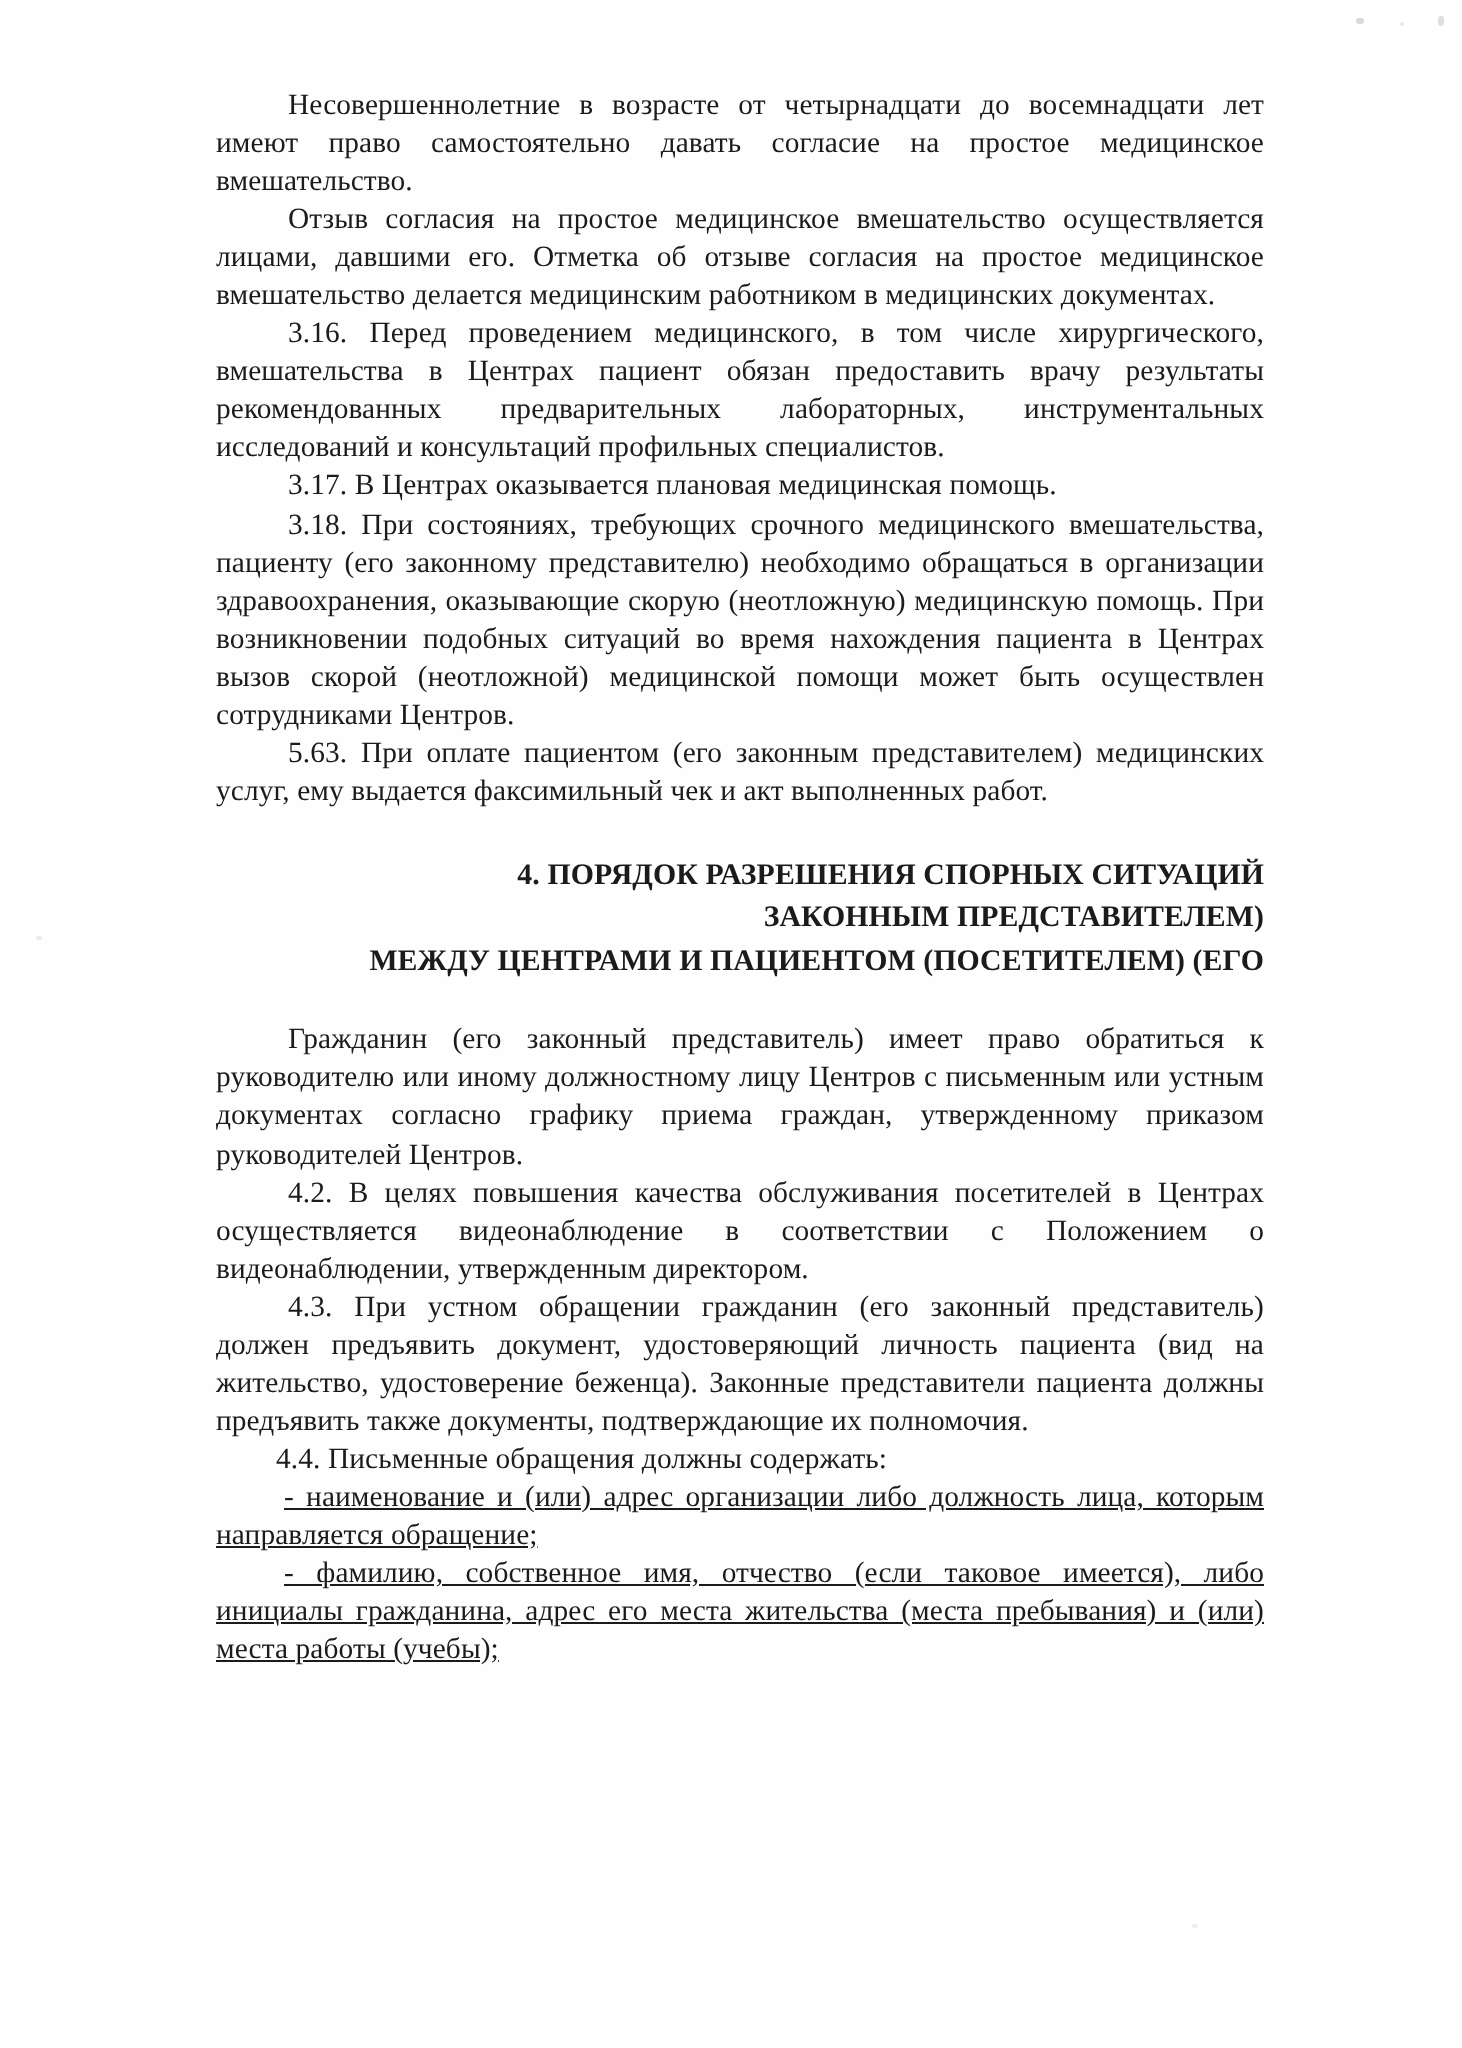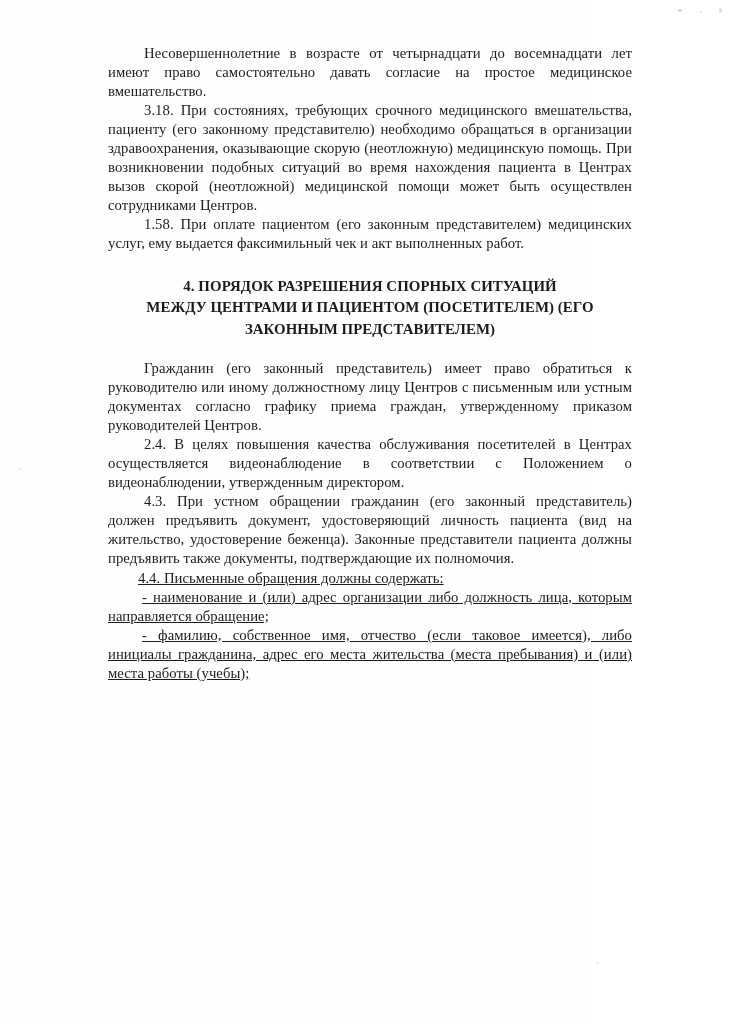--- a/index.html
+++ b/index.html
@@ -45,69 +45,72 @@
 
   p {
     margin: 0;
     font-size: 14.7px;
     line-height: 19.05px;
     text-align: justify;
     text-justify: inter-word;
     letter-spacing: .05px;
   }
   p.ind    { text-indent: 36px; }
-  p.ind-sm { text-indent: 30px; text-decoration: underline; }
+  p.ind-sm { text-indent: 30px; }
   p.bullet { text-indent: 34px; text-decoration: underline; }
 
   .heading {
     margin: 0;
     padding-top: 22px;
     padding-bottom: 19px;
     font-size: 14.9px;
     line-height: 21.5px;
     font-weight: bold;
-    text-align: center;
+    text-align: right;
     text-indent: 0;
     letter-spacing: .05px;
   }
   .heading .hl { display: block; }
 </style>
 </head>
 <body>
 
 <div id="page">
 
   <span class="speckle sp1"></span>
   <span class="speckle sp2"></span>
   <span class="speckle sp3"></span>
   <span class="speckle sp4"></span>
   <span class="speckle sp5"></span>
 
   <div id="textblock">
 
     <p class="ind">Несовершеннолетние в возрасте от четырнадцати до восемнадцати лет имеют право самостоятельно давать согласие на простое медицинское вмешательство.</p>
 
+    <p class="ind">Отзыв согласия на простое медицинское вмешательство осуществляется лицами, давшими его. Отметка об отзыве согласия на простое медицинское вмешательство делается медицинским работником в медицинских документах.</p>
 
 
+    <p class="ind">3.16. Перед проведением медицинского, в том числе хирургического, вмешательства в Центрах пациент обязан предоставить врачу результаты рекомендованных предварительных лабораторных, инструментальных исследований и консультаций профильных специалистов.</p>
 
+    <p class="ind">3.17. В Центрах оказывается плановая медицинская помощь.</p>
 
     <p class="ind">3.18. При состояниях, требующих срочного медицинского вмешательства, пациенту (его законному представителю) необходимо обращаться в организации здравоохранения, оказывающие скорую (неотложную) медицинскую помощь. При возникновении подобных ситуаций во время нахождения пациента в Центрах вызов скорой (неотложной) медицинской помощи может быть осуществлен сотрудниками Центров.</p>
 
-    <p class="ind">1.58. При оплате пациентом (его законным представителем) медицинских услуг, ему выдается факсимильный чек и акт выполненных работ.</p>
+    <p class="ind">5.63. При оплате пациентом (его законным представителем) медицинских услуг, ему выдается факсимильный чек и акт выполненных работ.</p>
 
     <div class="heading">
       <span class="hl">4. ПОРЯДОК РАЗРЕШЕНИЯ СПОРНЫХ СИТУАЦИЙ</span>
+      <span class="hl">ЗАКОННЫМ ПРЕДСТАВИТЕЛЕМ)</span>
       <span class="hl">МЕЖДУ ЦЕНТРАМИ И ПАЦИЕНТОМ (ПОСЕТИТЕЛЕМ)  (ЕГО</span>
-      <span class="hl">ЗАКОННЫМ ПРЕДСТАВИТЕЛЕМ)</span>
     </div>
 
 
     <p class="ind">Гражданин (его законный представитель) имеет право обратиться к руководителю или иному должностному лицу Центров с письменным или устным документах согласно графику приема граждан, утвержденному приказом руководителей Центров.</p>
 
-    <p class="ind">2.4. В целях повышения качества обслуживания посетителей в Центрах осуществляется видеонаблюдение в соответствии с Положением о видеонаблюдении, утвержденным директором.</p>
+    <p class="ind">4.2. В целях повышения качества обслуживания посетителей в Центрах осуществляется видеонаблюдение в соответствии с Положением о видеонаблюдении, утвержденным директором.</p>
 
     <p class="ind">4.3. При устном обращении гражданин (его законный представитель) должен предъявить документ, удостоверяющий личность пациента (вид на жительство, удостоверение беженца). Законные представители пациента должны предъявить также документы, подтверждающие их полномочия.</p>
 
 
     <p class="ind-sm">4.4. Письменные обращения должны содержать:</p>
 
     <p class="bullet">- наименование и (или) адрес организации либо должность лица, которым направляется обращение;</p>
 
     <p class="bullet">- фамилию, собственное имя, отчество (если таковое имеется), либо инициалы гражданина, адрес его места жительства (места пребывания) и (или) места работы (учебы);</p>
 

